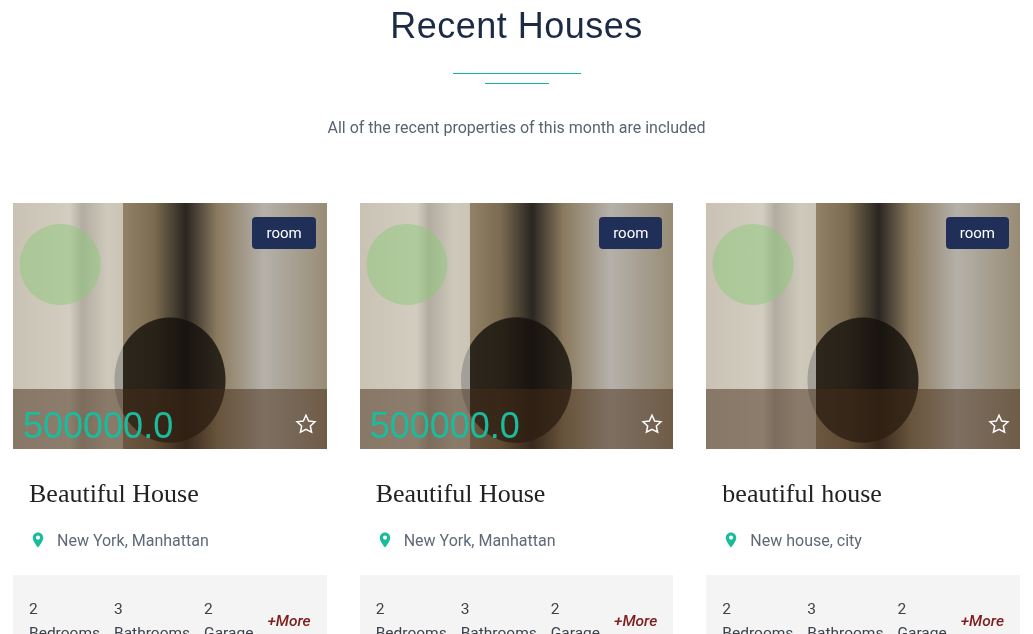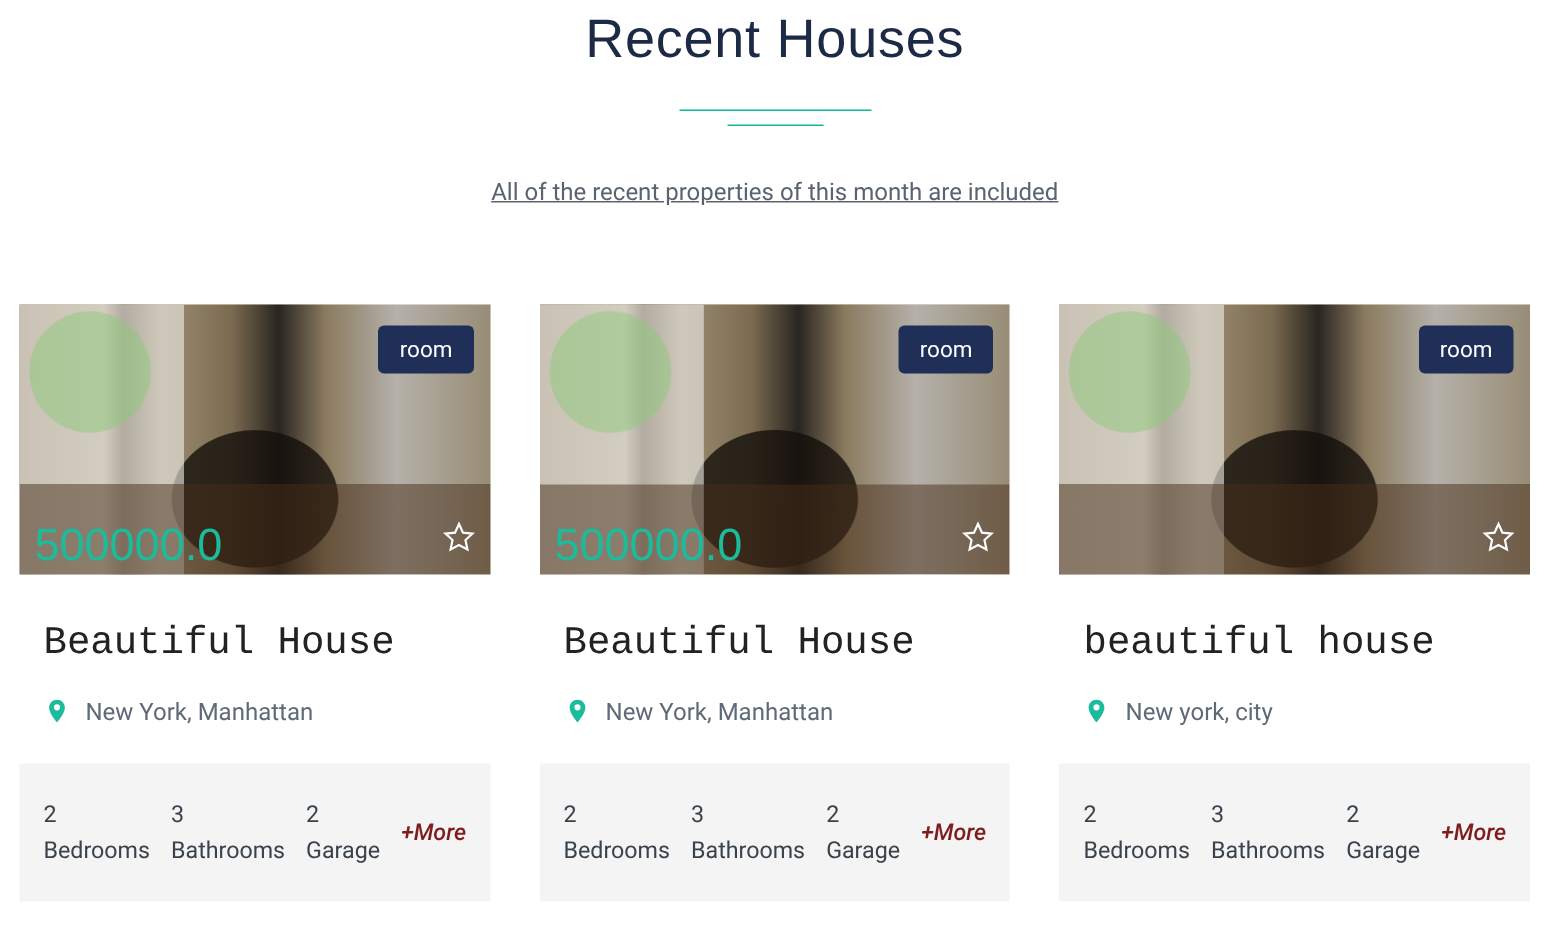--- a/index.html
+++ b/index.html
@@ -29,36 +29,35 @@
     position: absolute;
     left: 32px; right: 32px;
     top: 10px;
     height: 1px;
     background: #11b796;
   }
   .subtitle {
     margin-top: 44px;
     font-size: 16px;
     color: #5a6470;
-    text-decoration: underline;
   }
   .cards {
     display: flex;
     gap: 33px;
     padding: 66px 13px 0 13px;
   }
   .card {
     flex: 1;
     background: #fff;
     display: flex;
     flex-direction: column;
   }
   .card-img {
     position: relative;
-    height: 180px;
+    height: 246px;
     background: linear-gradient(rgba(30,30,30,0.25), rgba(30,30,30,0.25)),
       linear-gradient(90deg, #b6a07e 0%, #d7c4a6 18%, #6f5a3f 22%, #c9b694 30%, #9e8a67 45%, #35302a 55%, #b29d7a 65%, #e8e3da 80%, #c3b497 100%);
     background-blend-mode: multiply;
     overflow: hidden;
   }
   .room-int {
     position: absolute; inset: 0;
     background:
       radial-gradient(circle at 15% 25%, rgba(140,200,120,0.5) 0 40px, transparent 41px),
       linear-gradient(to top, rgba(70,45,25,0.5) 0 60px, transparent 60px),
@@ -71,40 +70,40 @@
     background: #1f2f57;
     color: #fff;
     font-size: 15px;
     padding: 7px 14px;
     border-radius: 4px;
   }
   .price {
     position: absolute;
     left: 10px;
     bottom: 2px;
-    font-size: 30px;
+    font-size: 36px;
     font-weight: 500;
     color: #1abc9c;
     font-family: "Trebuchet MS", sans-serif;
   }
   .star {
     position: absolute;
     right: 10px;
     bottom: 14px;
     width: 22px; height: 22px;
     cursor: pointer;
   }
   .card-body {
     padding: 30px 16px 24px 16px;
   }
   .card-title {
     font-size: 26px;
     font-weight: 500;
     color: #222;
-    font-family: Liberation Mono, monospace;
+    font-family: Liberation Serif, serif;
     margin-bottom: 20px;
   }
   .loc {
     display: flex;
     align-items: center;
     gap: 10px;
     color: #5e6a77;
     font-size: 16px;
   }
   .loc svg { flex-shrink: 0; }
@@ -222,21 +221,21 @@
           <path d="M12 2.5l2.9 6.3 6.9.7-5.1 4.7 1.4 6.8L12 17.8 5.9 21l1.4-6.8L2.2 9.5l6.9-.7L12 2.5z"></path>
         </svg>
       </span>
     </div>
     <div class="card-body">
       <h3 class="card-title">beautiful house</h3>
       <div class="loc">
         <svg width="18" height="22" viewBox="0 0 24 24" fill="#1abc9c">
           <path d="M12 2C8.1 2 5 5.1 5 9c0 5.2 7 13 7 13s7-7.8 7-13c0-3.9-3.1-7-7-7zm0 9.5A2.5 2.5 0 1 1 12 6a2.5 2.5 0 0 1 0 5.5z"></path>
         </svg>
-        <span>New york, city</span>
+        <span>New house, city</span>
       </div>
     </div>
     <div class="card-footer">
       <div class="stat">
         <span>2</span>
         <span>Bedrooms</span>
       </div>
       <div class="stat">
         <span>3</span>
         <span>Bathrooms</span>

